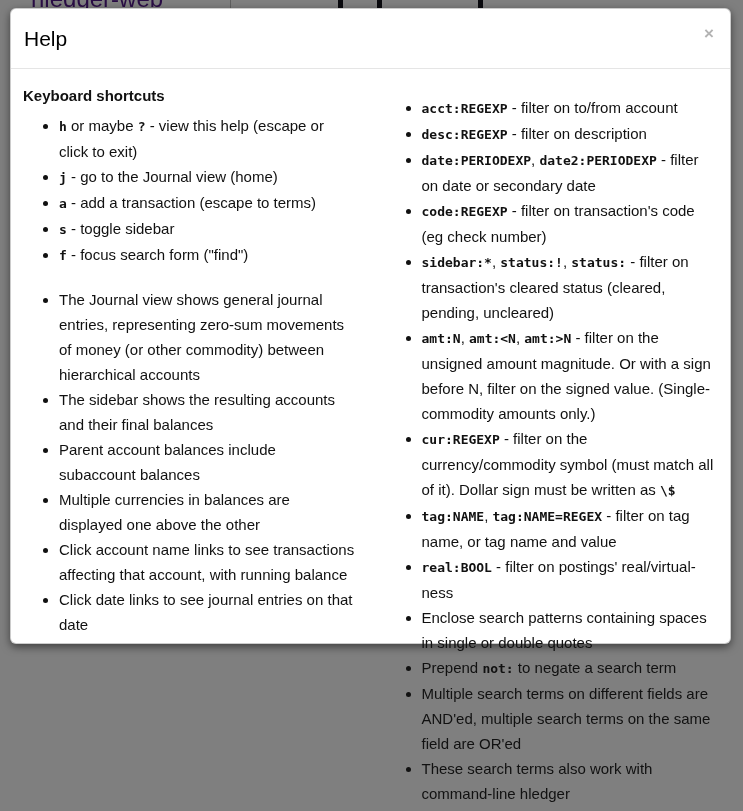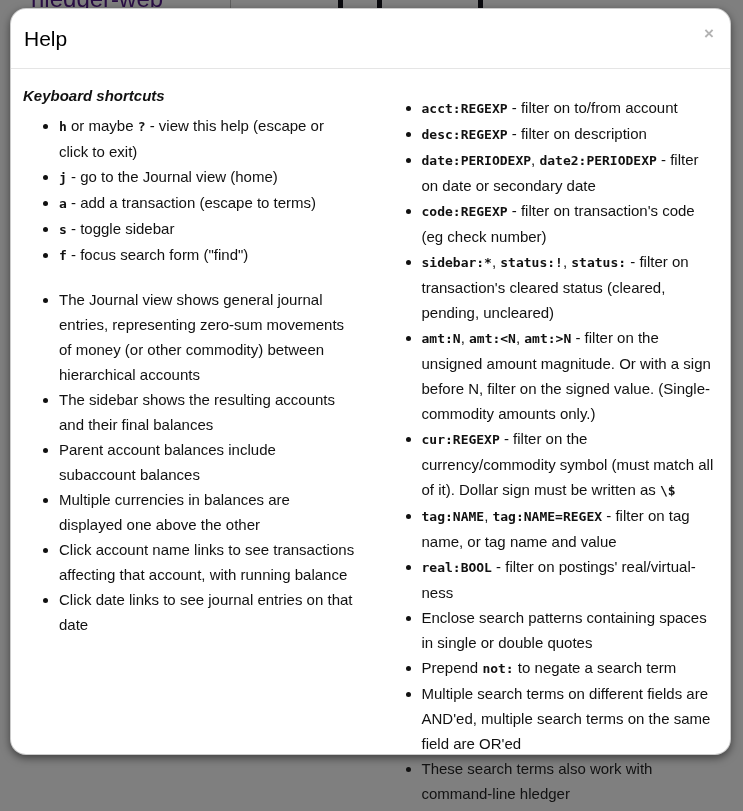--- a/index.html
+++ b/index.html
@@ -17,40 +17,40 @@
   }
   .bg-divider{position:absolute;left:230px;top:0;width:1px;height:9px;background:#bfbfbf;}
   .bg-frag{position:absolute;top:0;height:9px;width:5px;background:#16161f;}
   .bg-frag.f1{left:338px;}
   .bg-frag.f2{left:377px;}
   .bg-frag.f3{left:478px;}
   
   .overlay{position:absolute;inset:0;background:rgba(0,0,0,0.5);}
   
   .modal{
-    position:absolute;left:10px;top:8px;width:721px;height:747px;
+    position:absolute;left:10px;top:8px;width:721px;height:636px;
     box-sizing:border-box;background:#ffffff;
-    border:1px solid rgba(0,0,0,0.2);border-radius:16px;
+    border:1px solid rgba(0,0,0,0.2);border-radius:6px;
     box-shadow:0 3px 9px rgba(0,0,0,0.5);
   }
   .modal-header{
     position:relative;box-sizing:border-box;height:60px;
     padding:17px 20px 0 13px;border-bottom:1px solid #e5e5e5;
   }
   .modal-title{margin:0;font-size:21px;font-weight:400;line-height:1.2;color:#000;}
   .close-btn{
     position:absolute;top:16px;right:16px;border:0;background:none;padding:0;
     font-size:17px;font-weight:700;color:#b3b3b3;line-height:1;cursor:pointer;
     font-family:"Liberation Sans", sans-serif;
   }
   .modal-body{display:flex;box-sizing:border-box;padding:18px 12px 0 12px;}
   .col{width:50%;box-sizing:border-box;}
   .col-left{padding-right:16px;}
   .col-right{padding-left:15px;}
-  .section-heading{margin:0;padding:0;font-size:15px;font-weight:700;color:#111;line-height:18px;font-style:italic;}
+  .section-heading{margin:0;padding:0;font-size:15px;font-weight:700;color:#111;line-height:18px;}
   .section-heading + ul{margin-top:8px;}
   ul.help-list{
     margin:8px 0 19px 0;padding:0 0 0 36px;
     font-size:15px;line-height:25px;color:#111;
   }
   ul.help-list li{margin:0;padding:0;}
   code{
     font-family:"DejaVu Sans Mono", monospace;
     font-weight:700;font-size:13px;color:#111;
   }

